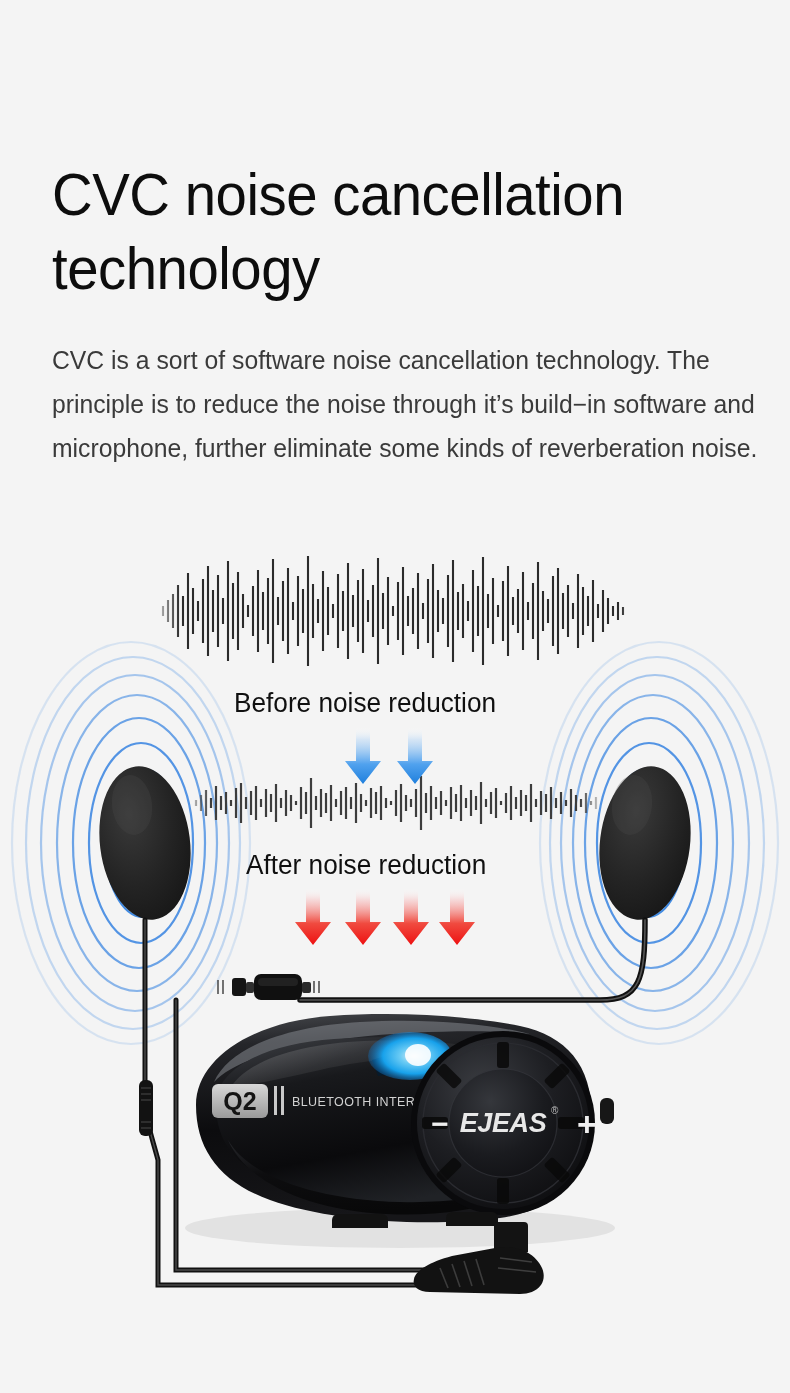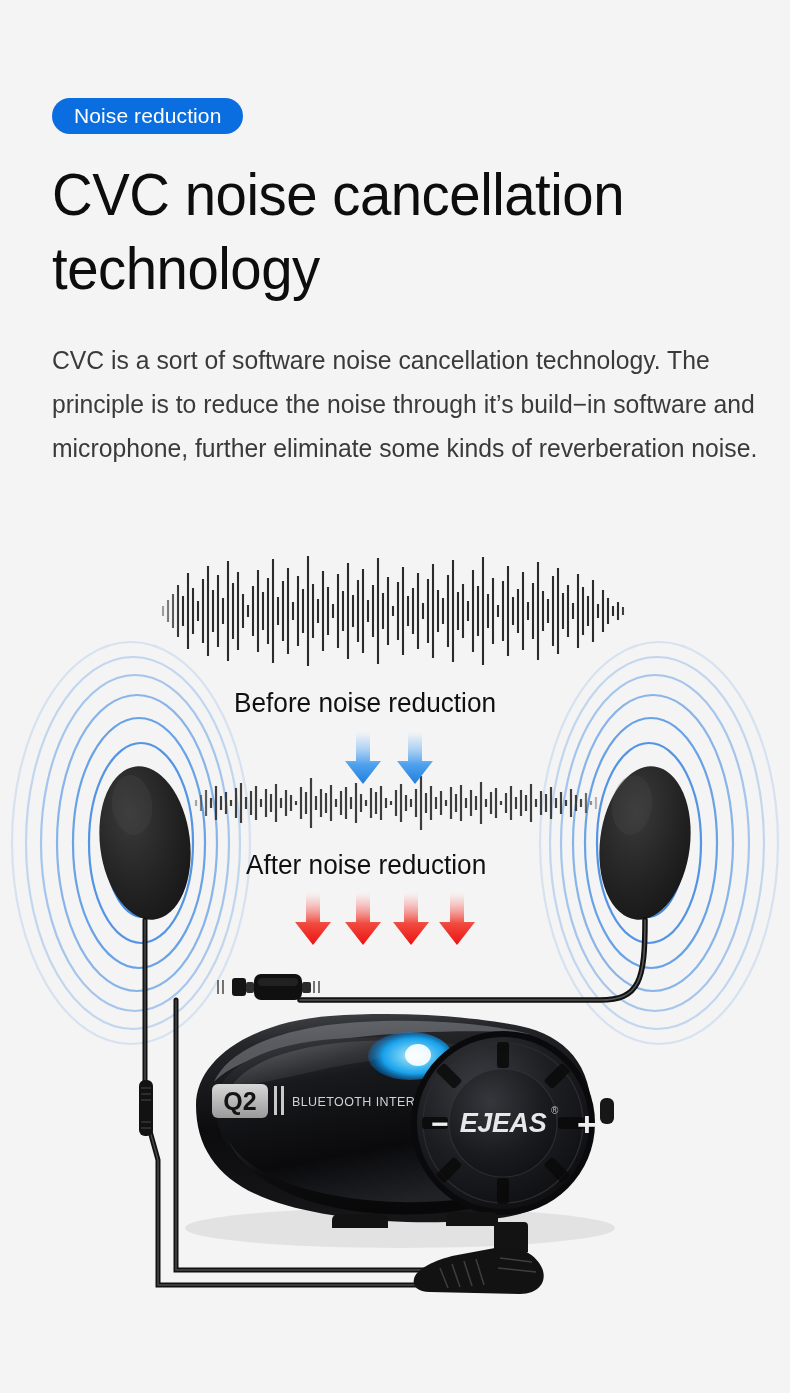--- a/index.html
+++ b/index.html
@@ -81,21 +81,20 @@
     transform-origin: left top;
   }
   .label-before { left: 234px; top: 688px; }
   .label-after  { left: 246px; top: 850px; }
 </style>
 </head>
 <body>
 
 <div id="page">
 
-  <div class="badge">Noise reduction</div>
 
   <div class="headline">CVC noise cancellation technology</div>
 
   <div class="bodycopy">CVC is a sort of software noise cancellation technology. The principle is to reduce the noise through it’s build−in software and microphone, further eliminate some kinds of reverberation noise.</div>
 
   <div class="stage">
     <svg width="790" height="1393" viewBox="0 0 790 1393" xmlns="http://www.w3.org/2000/svg">
       <defs>
 
         <linearGradient id="gBlue" x1="0" y1="0" x2="0" y2="1">

